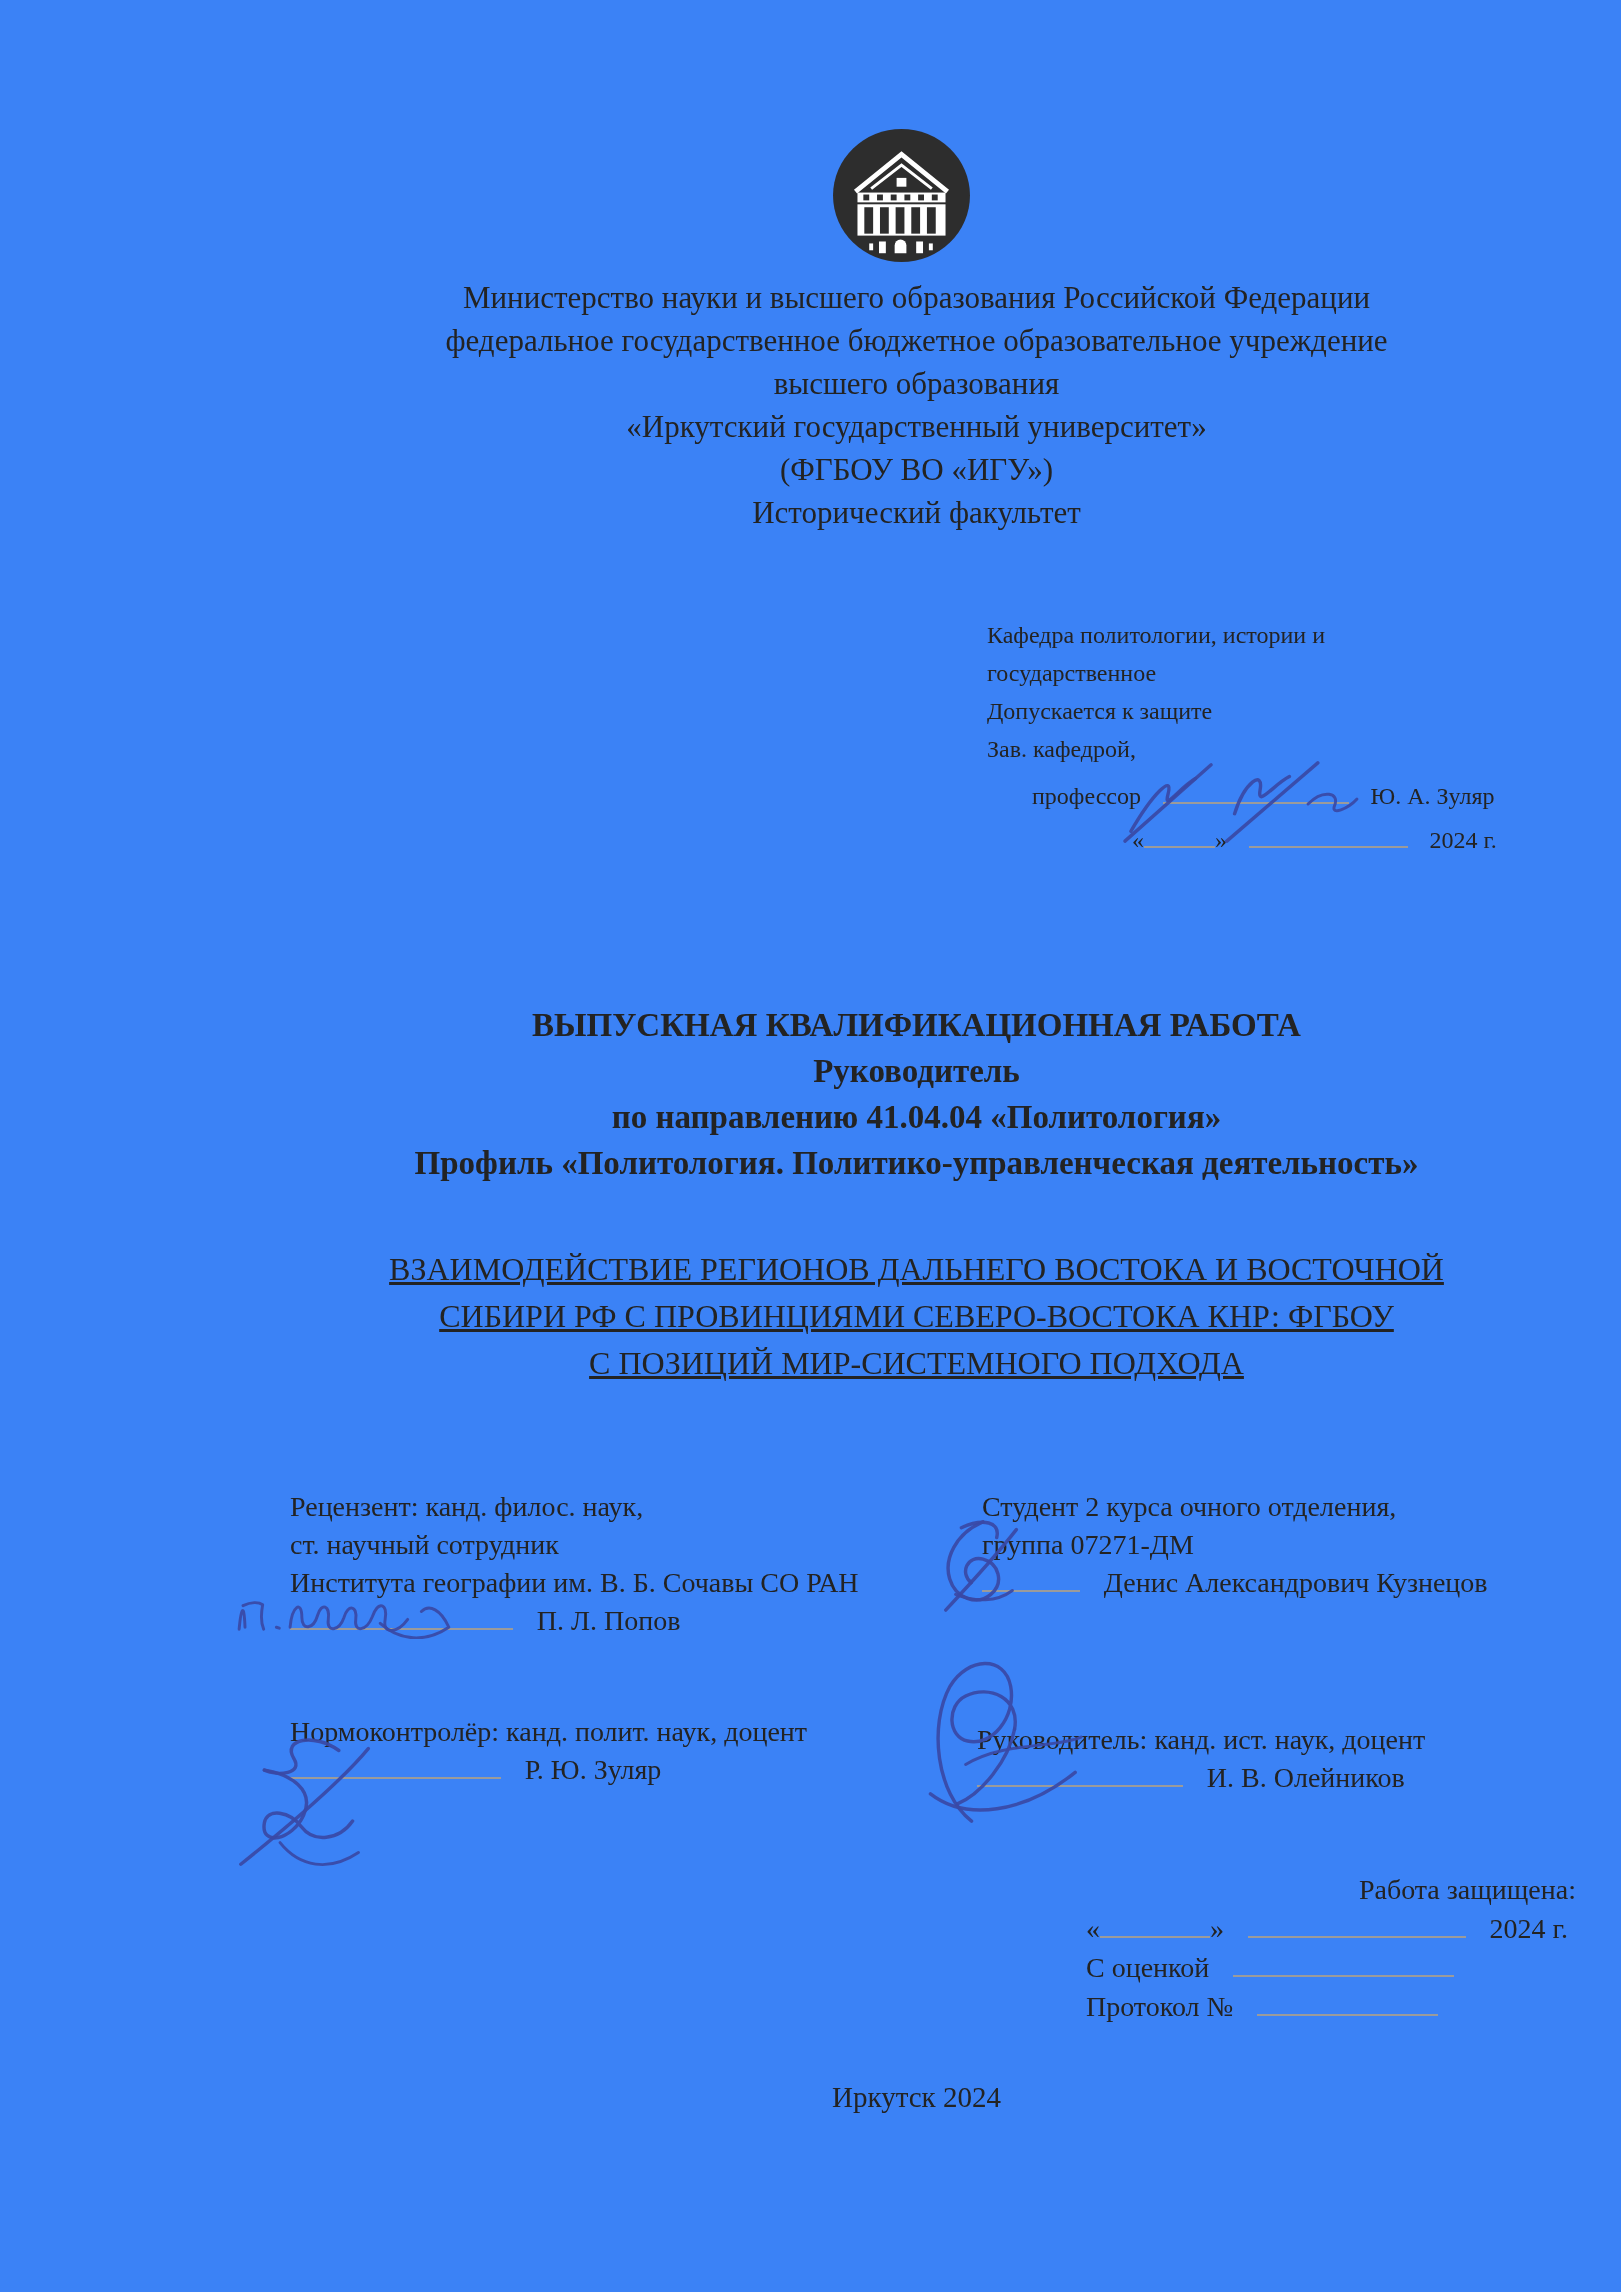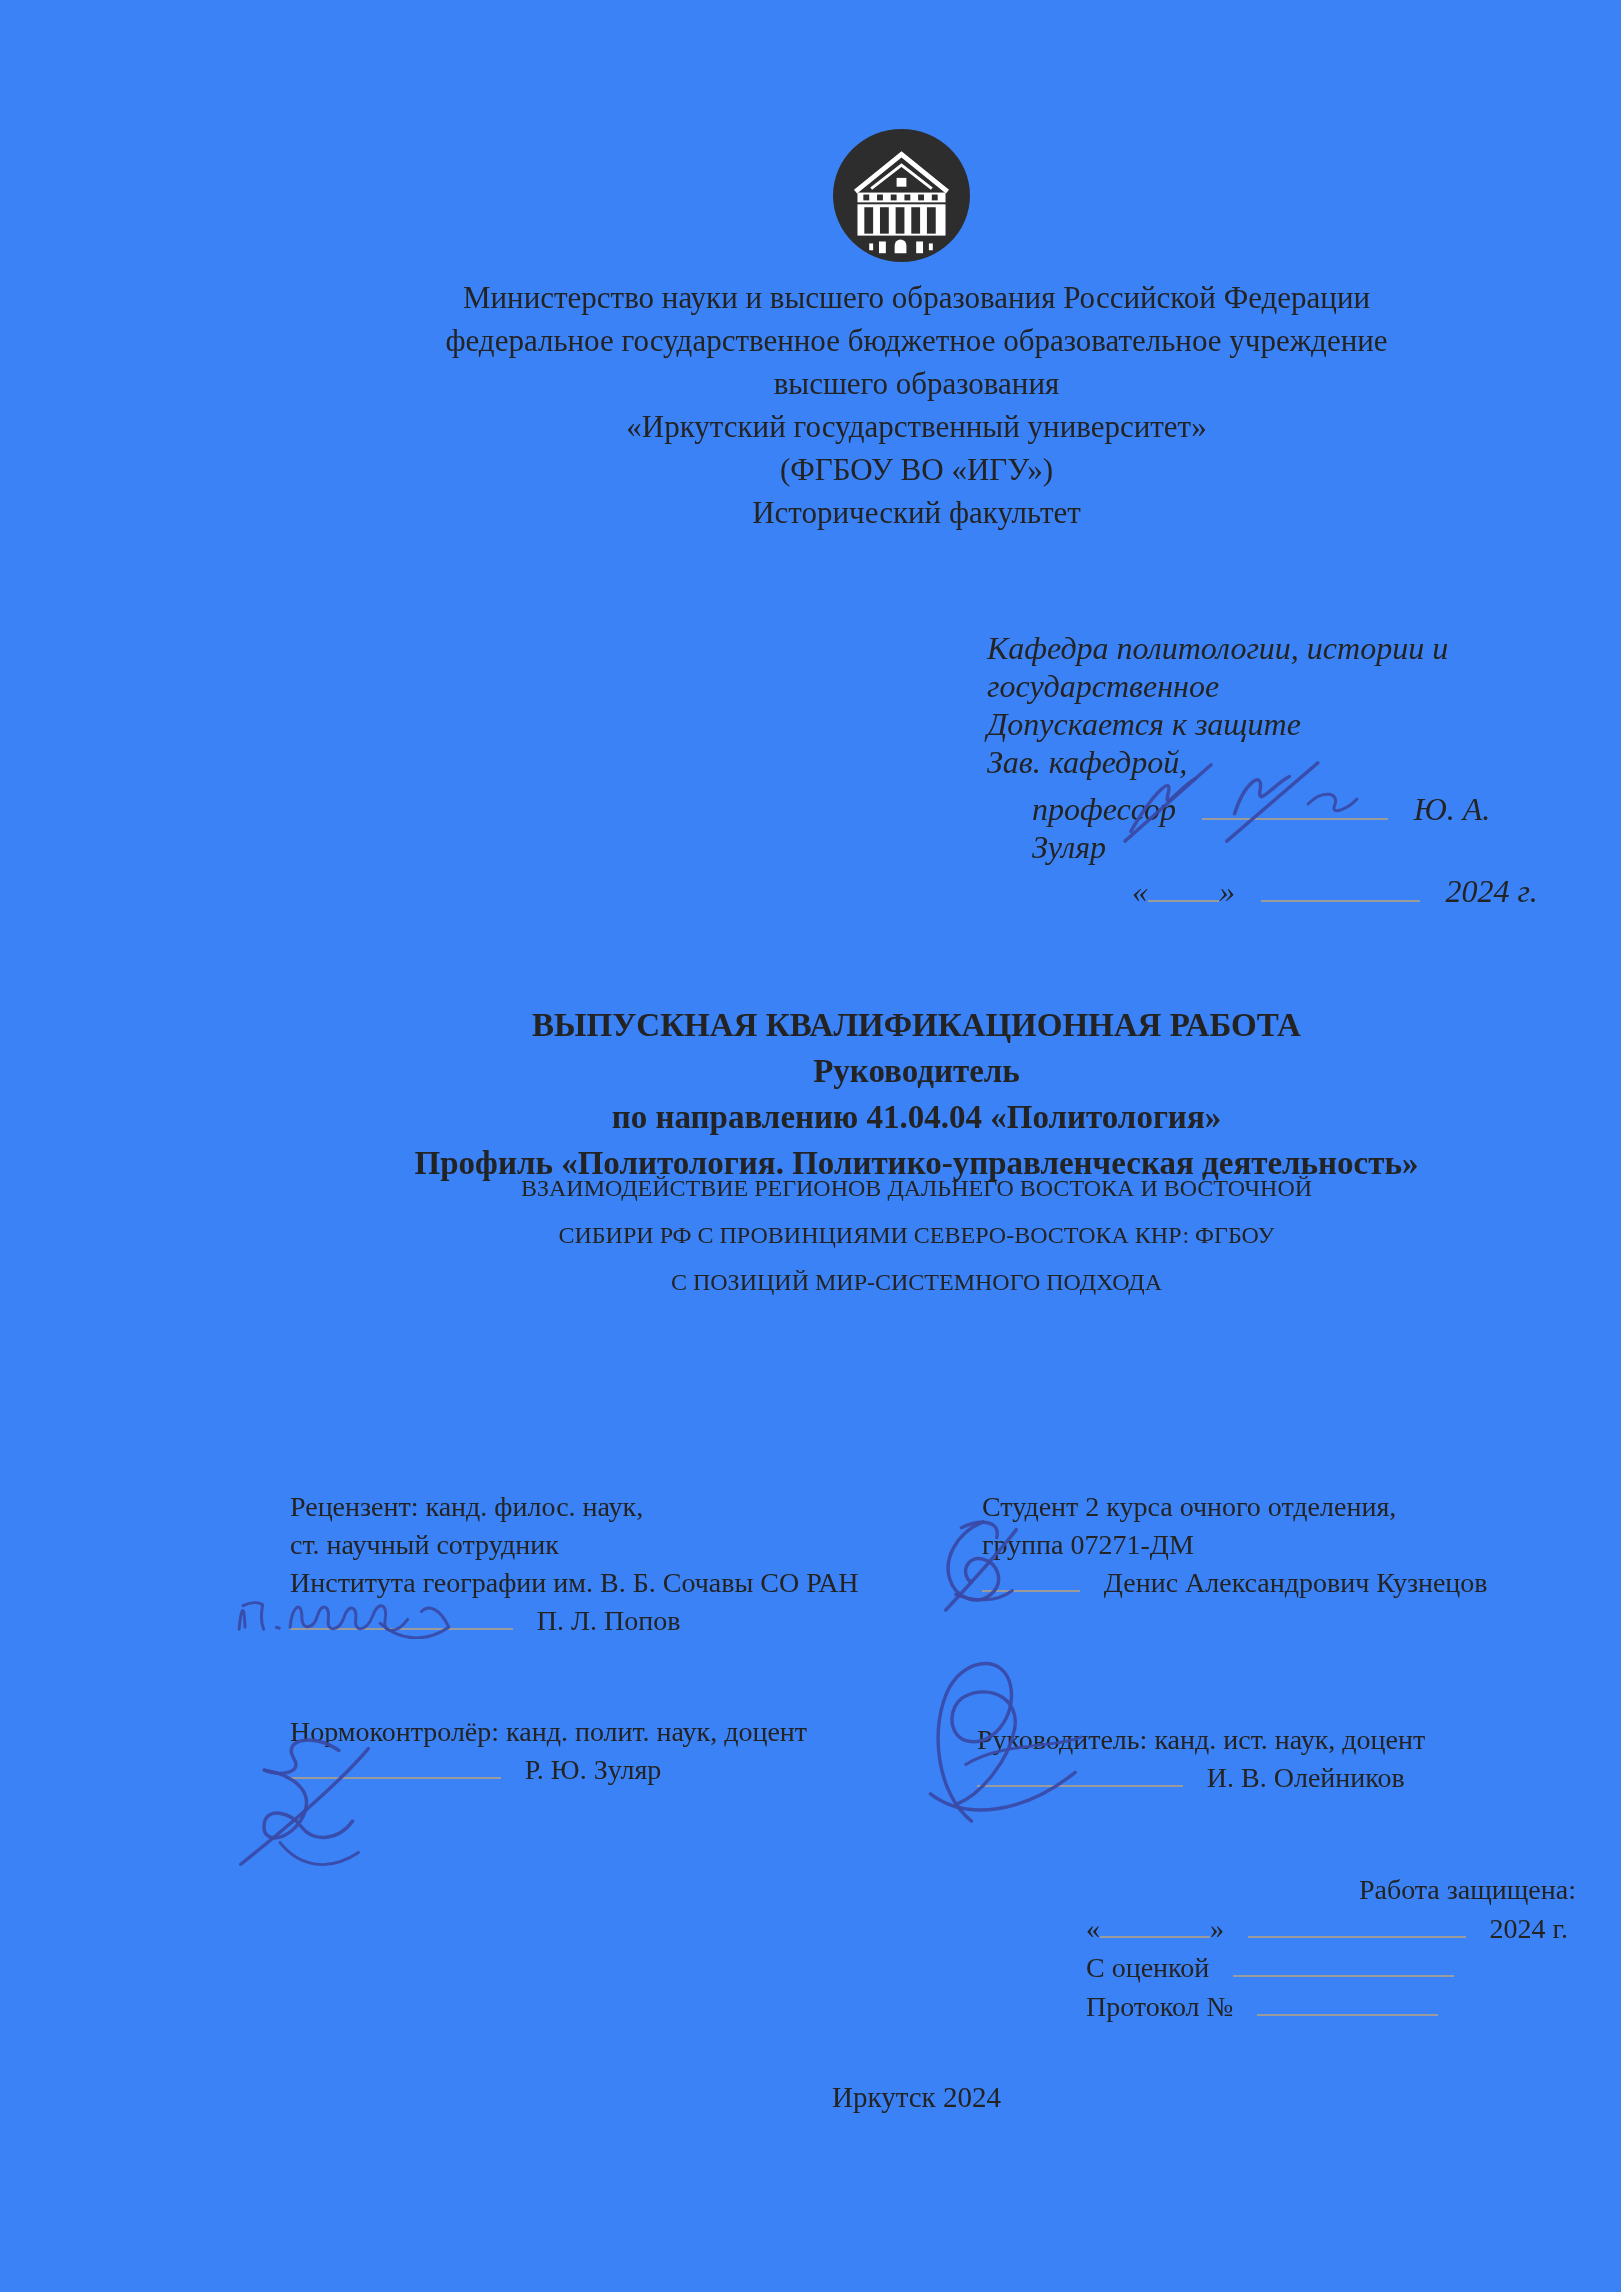--- a/index.html
+++ b/index.html
@@ -8,25 +8,25 @@
     width:1621px;height:2293px;
     margin:0 auto;
     background:#3b82f6;
     font-family:"Liberation Serif","DejaVu Serif",serif;
     color:#232323;
     overflow:hidden;
   }
   .abs{position:absolute;}
   .centered{text-align:center;}
   .hdr{left:211px;top:276px;width:1411px;font-size:31px;line-height:43px;}
-  .dept{left:987px;top:629px;width:568px;font-size:32px;line-height:38px;font-style:italic;}
+  .dept{left:987px;top:616px;width:568px;font-size:24px;line-height:38px;}
   .dept .sig-row{margin-top:8.8px;margin-left:45px;}
   .dept .date-row{margin-left:145px;margin-top:5.9px;}
   .worktype{left:211px;top:1002px;width:1411px;font-weight:bold;font-size:33px;line-height:46px;}
-  .thesis{left:211px;top:1165px;width:1411px;font-size:24px;line-height:47px;}
+  .thesis{left:211px;top:1246px;width:1411px;font-size:32px;line-height:47px;text-decoration:underline;}
   .block{font-size:28px;line-height:38px;margin-left:48px;}
   .reviewer{left:242px;top:1488px;width:686px;}
   .student{left:934px;top:1488px;width:637px;}
   .normo{left:242px;top:1713px;width:686px;}
   .supervisor{left:929px;top:1721px;width:647px;}
   .defense{left:1086px;top:1870px;width:490px;font-size:28px;line-height:39px;}
   .defense .r{text-align:right;}
   .footer{left:211px;top:2053px;width:1411px;font-size:29px;margin-top:28px;}
   .ul{display:inline-block;border-bottom:2.9px solid #9b9b9b;height:23.5px;vertical-align:baseline;}
   .sig{position:absolute;pointer-events:none;}

